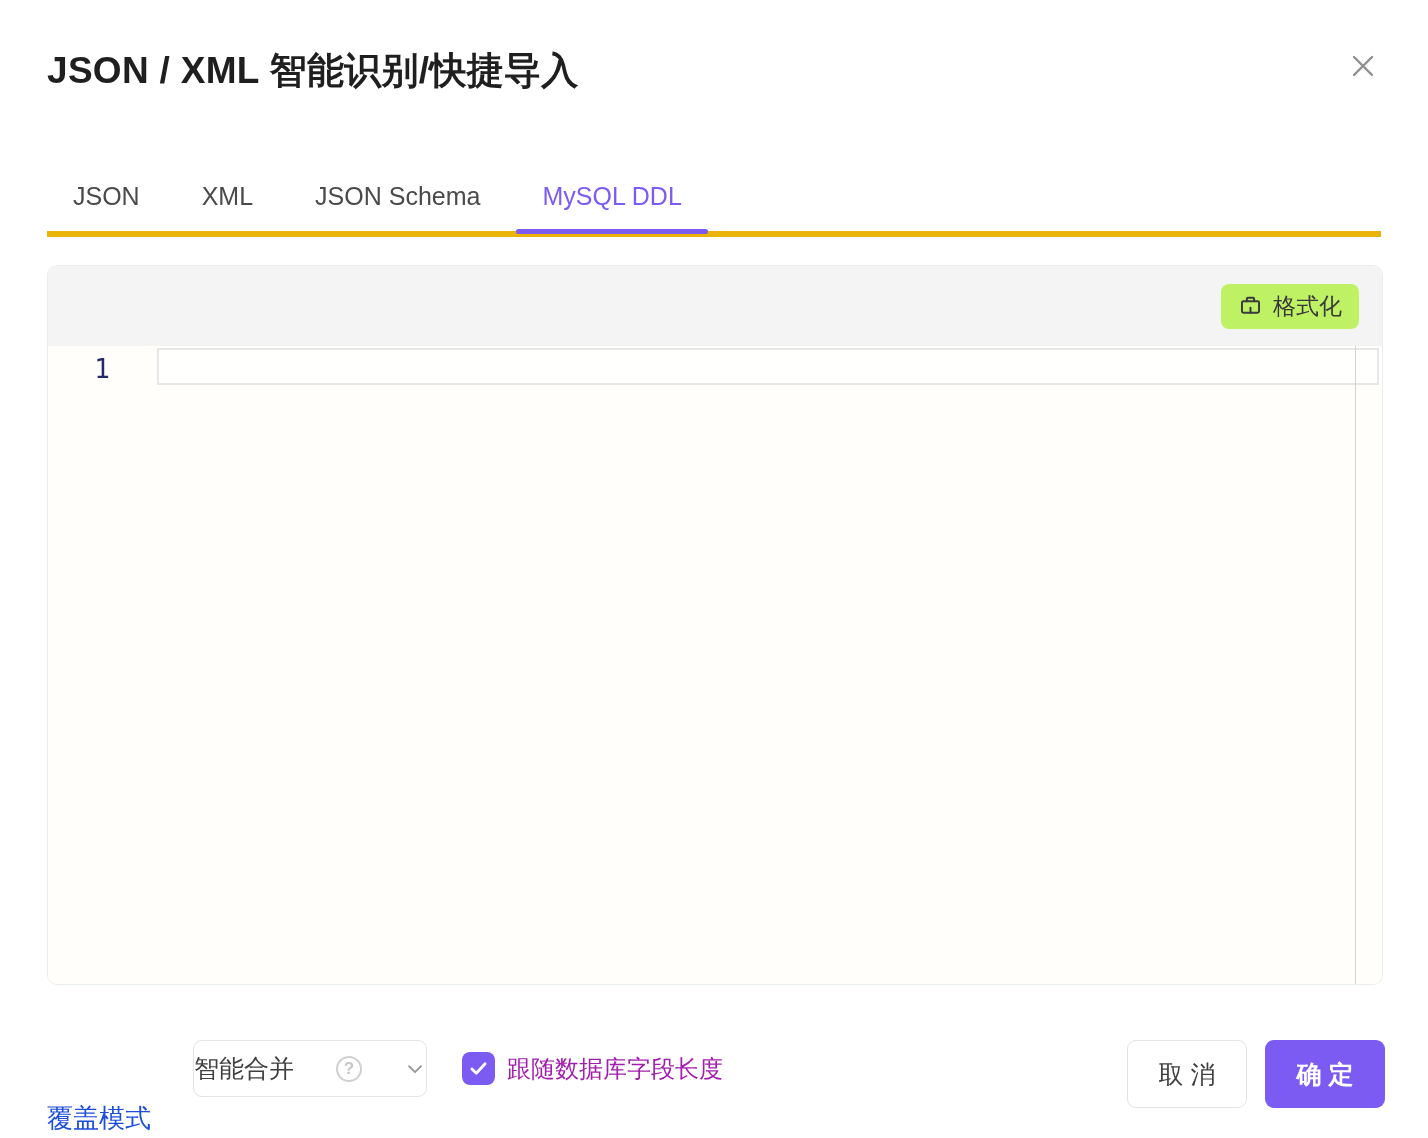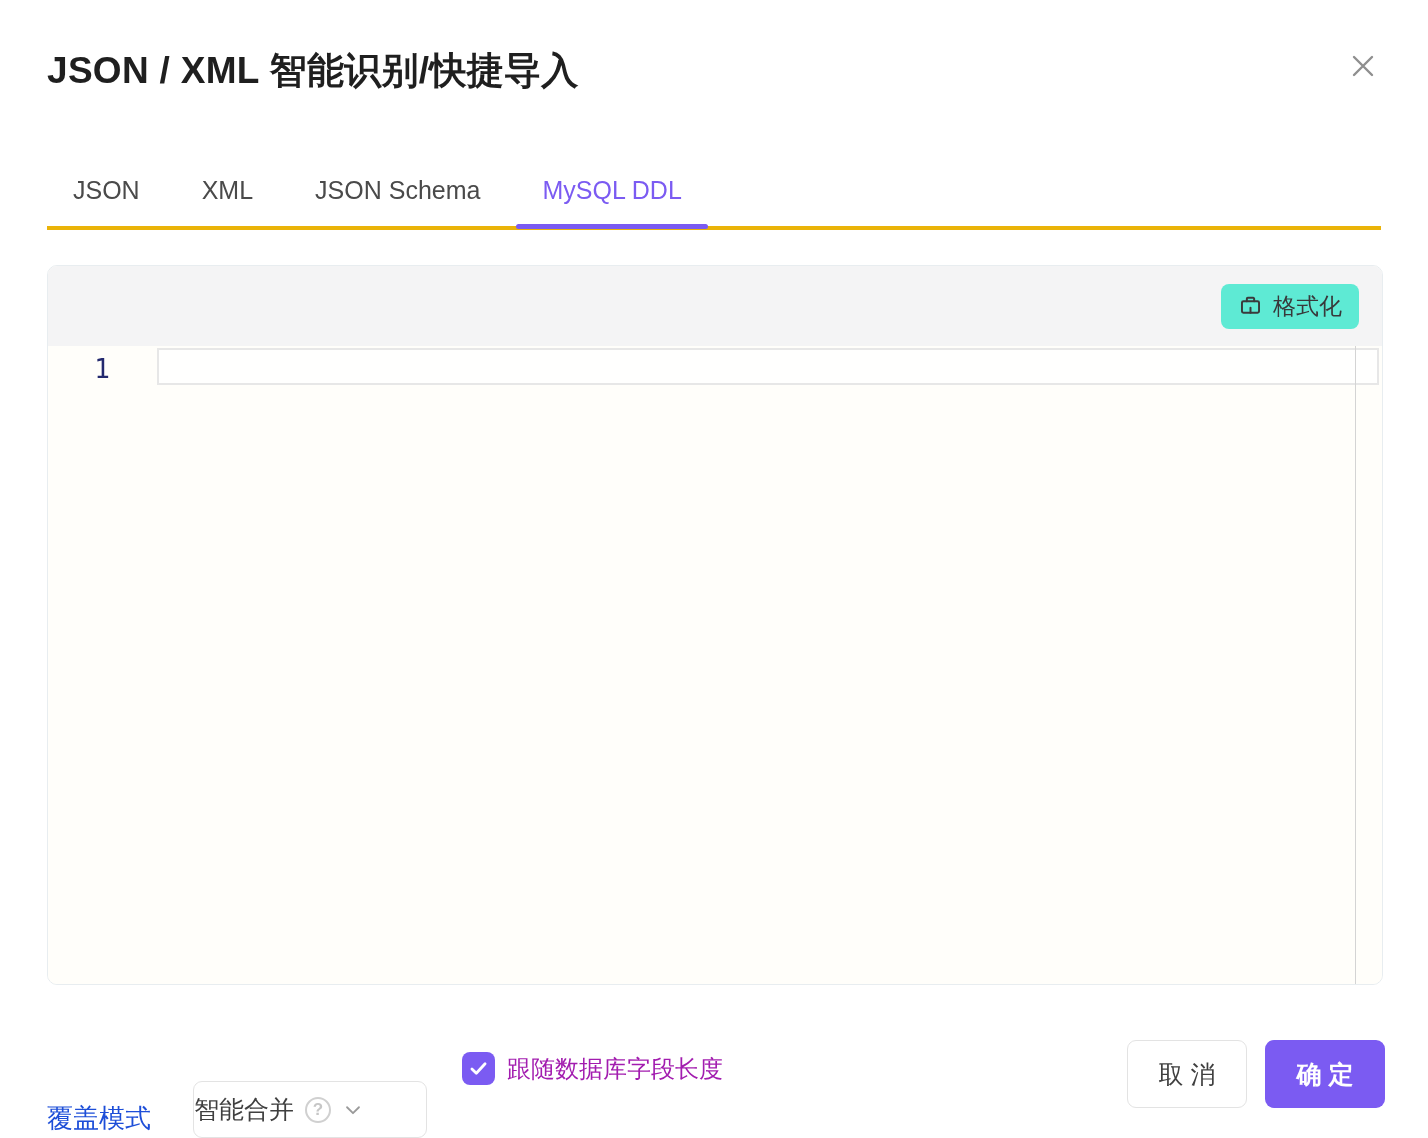--- a/index.html
+++ b/index.html
@@ -11,50 +11,50 @@
     font-family:"Liberation Sans","DejaVu Sans",sans-serif;color:#262626;overflow:hidden;}
   .dialog{position:absolute;inset:0;background:#fff;}
 
   
   .dialog-title{position:absolute;left:47px;top:46px;font-size:37px;font-weight:700;
     color:#1f1f1f;letter-spacing:.3px;}
   .close-btn{position:absolute;left:1346px;top:50px;width:34px;height:34px;border:none;
     background:transparent;cursor:pointer;display:flex;align-items:center;justify-content:center;}
 
   
-  .tabs{position:absolute;left:47px;top:155px;width:1334px;height:75px;display:flex;
-    align-items:flex-end;border-bottom:4px solid #eab308;}
+  .tabs{position:absolute;left:47px;top:162px;width:1334px;height:75px;display:flex;
+    align-items:flex-end;border-bottom:6px solid #eab308;}
   .tab{position:relative;height:100%;display:flex;align-items:center;padding:0 26px;
     font-size:25px;color:#4a4a4a;cursor:pointer;margin-right:10px;}
   .tab.active{color:var(--accent);}
   .tab.active::after{content:"";position:absolute;left:0;right:0;bottom:-3px;height:5px;
     border-radius:3px;background:var(--accent);}
 
   
   .editor{position:absolute;left:47px;top:265px;width:1336px;height:720px;
     border:1px solid #e8edf0;border-radius:10px;background:#fffefa;overflow:hidden;}
   .editor-toolbar{height:80px;background:#f4f4f5;display:flex;align-items:center;
     justify-content:flex-end;padding-right:23px;}
   .format-btn{display:flex;align-items:center;gap:10px;height:45px;padding:0 17px;
-    border:none;border-radius:8px;background:#5eead4;font-size:23px;color:#38383a;
+    border:none;border-radius:8px;background:#bef264;font-size:23px;color:#38383a;
     cursor:pointer;font-family:Liberation Sans, sans-serif;}
   .editor-body{position:relative;height:638px;background:#fffefa;}
   .gutter{position:absolute;left:0;top:0;bottom:0;width:108px;}
   .line-number{width:100%;text-align:center;padding-top:7px;
     font-family:"DejaVu Sans Mono","Liberation Mono",monospace;font-size:26px;
     color:var(--line-number);line-height:32px;}
   .active-line{position:absolute;left:109px;top:2px;right:3px;height:37px;
     background:#fffffe;border:2px solid #e7e7e7;}
   .scroll-divider{position:absolute;left:1307px;top:0;bottom:0;width:1px;background:#d4d4d4;}
 
   
   .footer-label{position:absolute;left:47px;top:1101px;font-size:26px;color:#1d4ed8;}
   .mode-select{position:absolute;left:193px;top:1040px;width:234px;height:57px;
     border:1px solid #e3e3e3;border-radius:9px;background:#fff;display:flex;
-    align-items:center;justify-content:flex-start;gap:11px;cursor:pointer;margin-top:41px;}
+    align-items:center;justify-content:space-between;gap:11px;cursor:pointer;}
   .mode-select-value{font-size:25px;color:#3f3f3f;}
   .help-icon{width:26px;height:26px;border:2px solid #d0d0d0;border-radius:50%;
     color:#c6c6c6;font-size:17px;font-weight:700;display:flex;align-items:center;
     justify-content:center;line-height:1;}
   .checkbox{position:absolute;left:462px;top:1052px;width:33px;height:33px;
     border-radius:8px;background:var(--accent);display:flex;align-items:center;
     justify-content:center;cursor:pointer;}
   .checkbox-label{position:absolute;left:507px;top:1053px;font-size:24px;color:#a21caf;
     cursor:pointer;}
   .btn{position:absolute;top:1040px;width:120px;height:68px;border-radius:9px;

